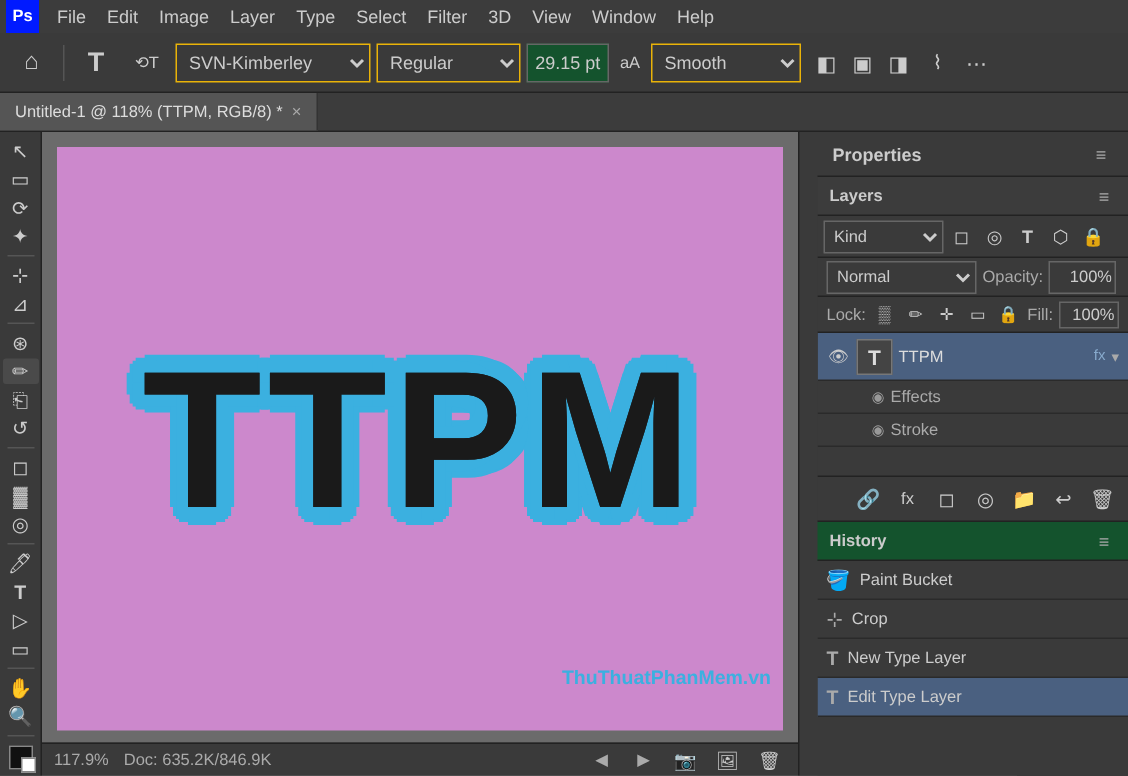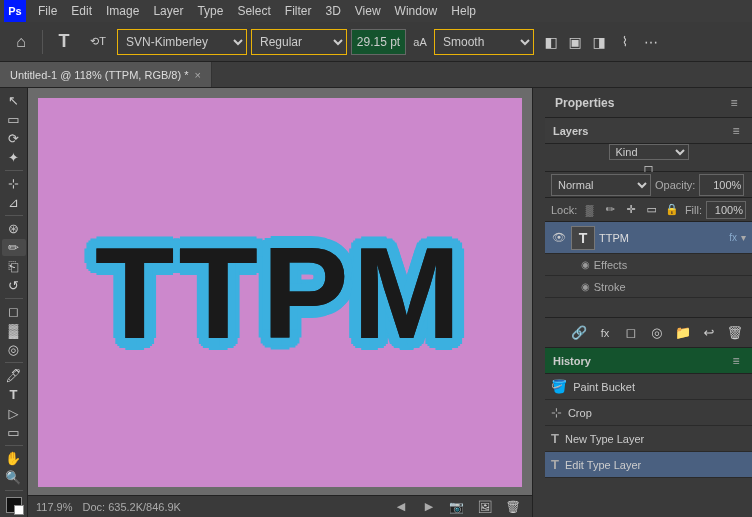--- a/index.html
+++ b/index.html
@@ -241,21 +241,20 @@
       justify-content: space-between;
     }
     .layers-toolbar {
       height: 28px;
       background: #3a3a3a;
       display: flex;
       align-items: center;
       padding: 0 4px;
       gap: 2px;
       border-bottom: 1px solid #222;
-      flex-direction: column;
     }
     .kind-select {
       width: 80px; height: 22px;
       background: #3a3a3a;
       border: 1px solid #666;
       color: #ccc;
       font-size: 11px;
       padding: 0 2px;
     }
     .layer-icon-btn {
@@ -483,20 +482,21 @@
     <div style="display:flex; flex-direction:column; align-items:center; gap:2px; margin-top:2px;">
       <div style="width:16px;height:16px;background:#111;border:1px solid #888;position:relative;">
         <div style="position:absolute;bottom:-3px;right:-3px;width:10px;height:10px;background:white;border:1px solid #888;"></div>
       </div>
     </div>
   </div>
 
   <div class="canvas-area">
     <div class="canvas-content">
       <div class="canvas-text">TTPM</div>
+      <div class="watermark">ThuThuatPhanMem.vn</div>
     </div>
     <div class="status-bar">
       <span>117.9%</span>
       <span>Doc: 635.2K/846.9K</span>
       <span style="margin-left:auto; display:flex; gap:6px;">
         <span class="bottom-icon-btn" style="font-size:11px; color:#aaa;">◀</span>
         <span class="bottom-icon-btn" style="font-size:11px; color:#aaa;">▶</span>
         <span class="bottom-icon-btn" style="font-size:12px;">📷</span>
         <span class="bottom-icon-btn" style="font-size:12px;">🖼</span>
         <span class="bottom-icon-btn" style="font-size:12px;">🗑</span>

